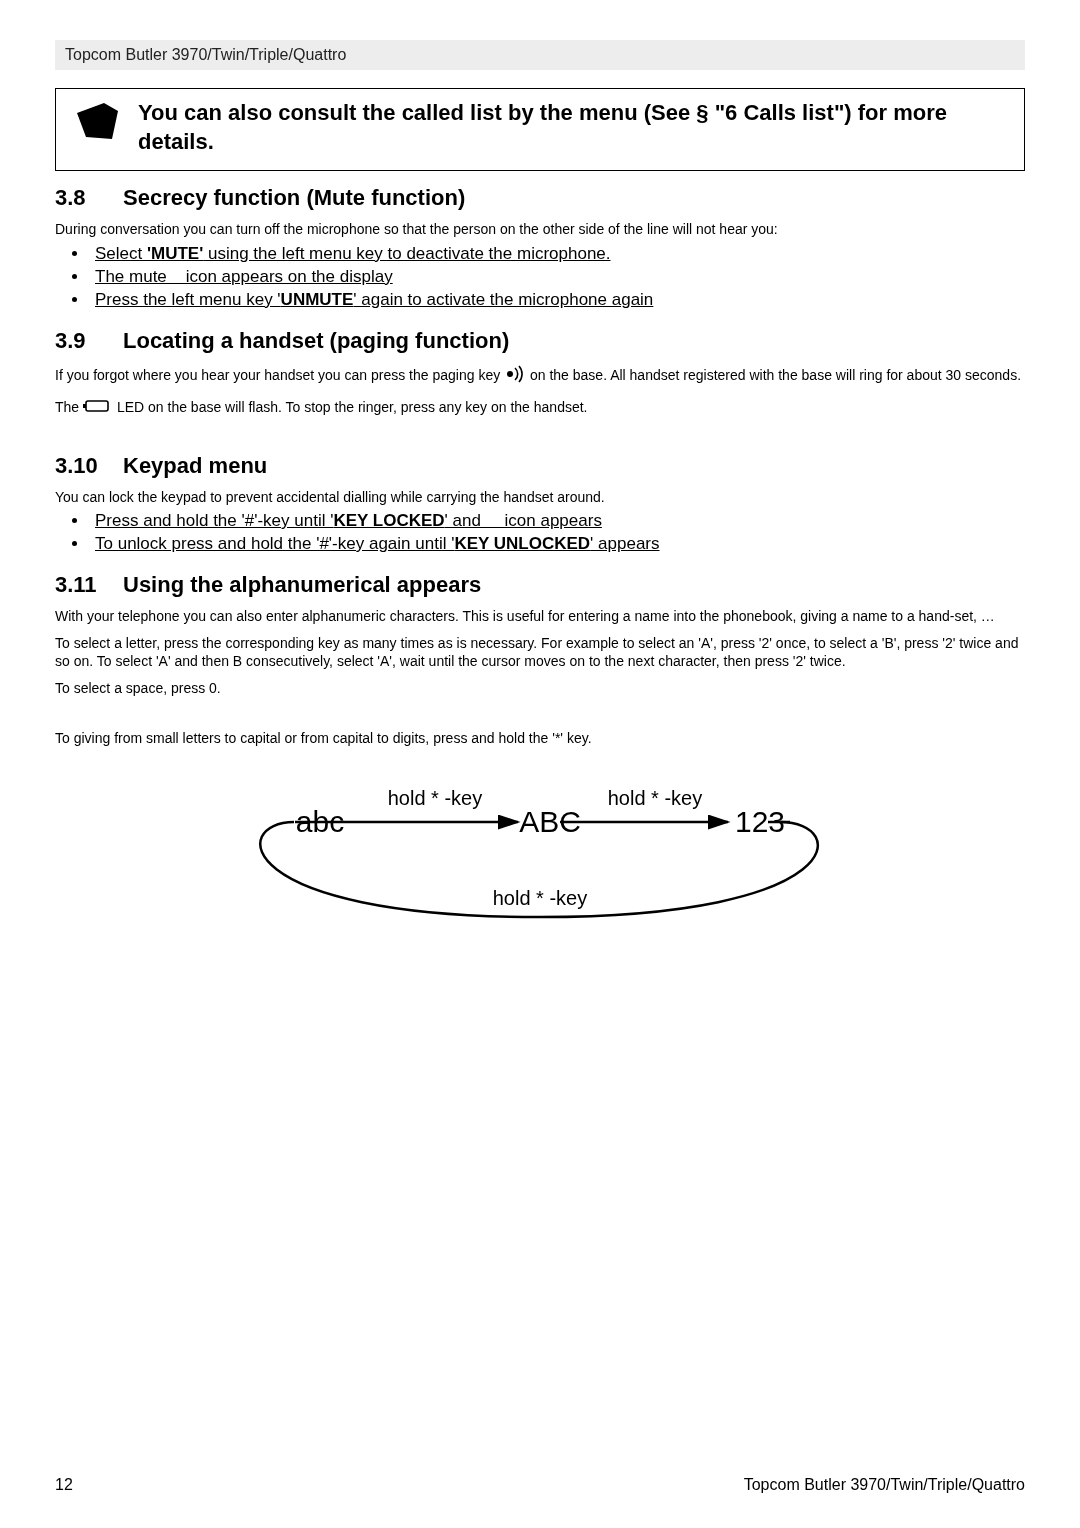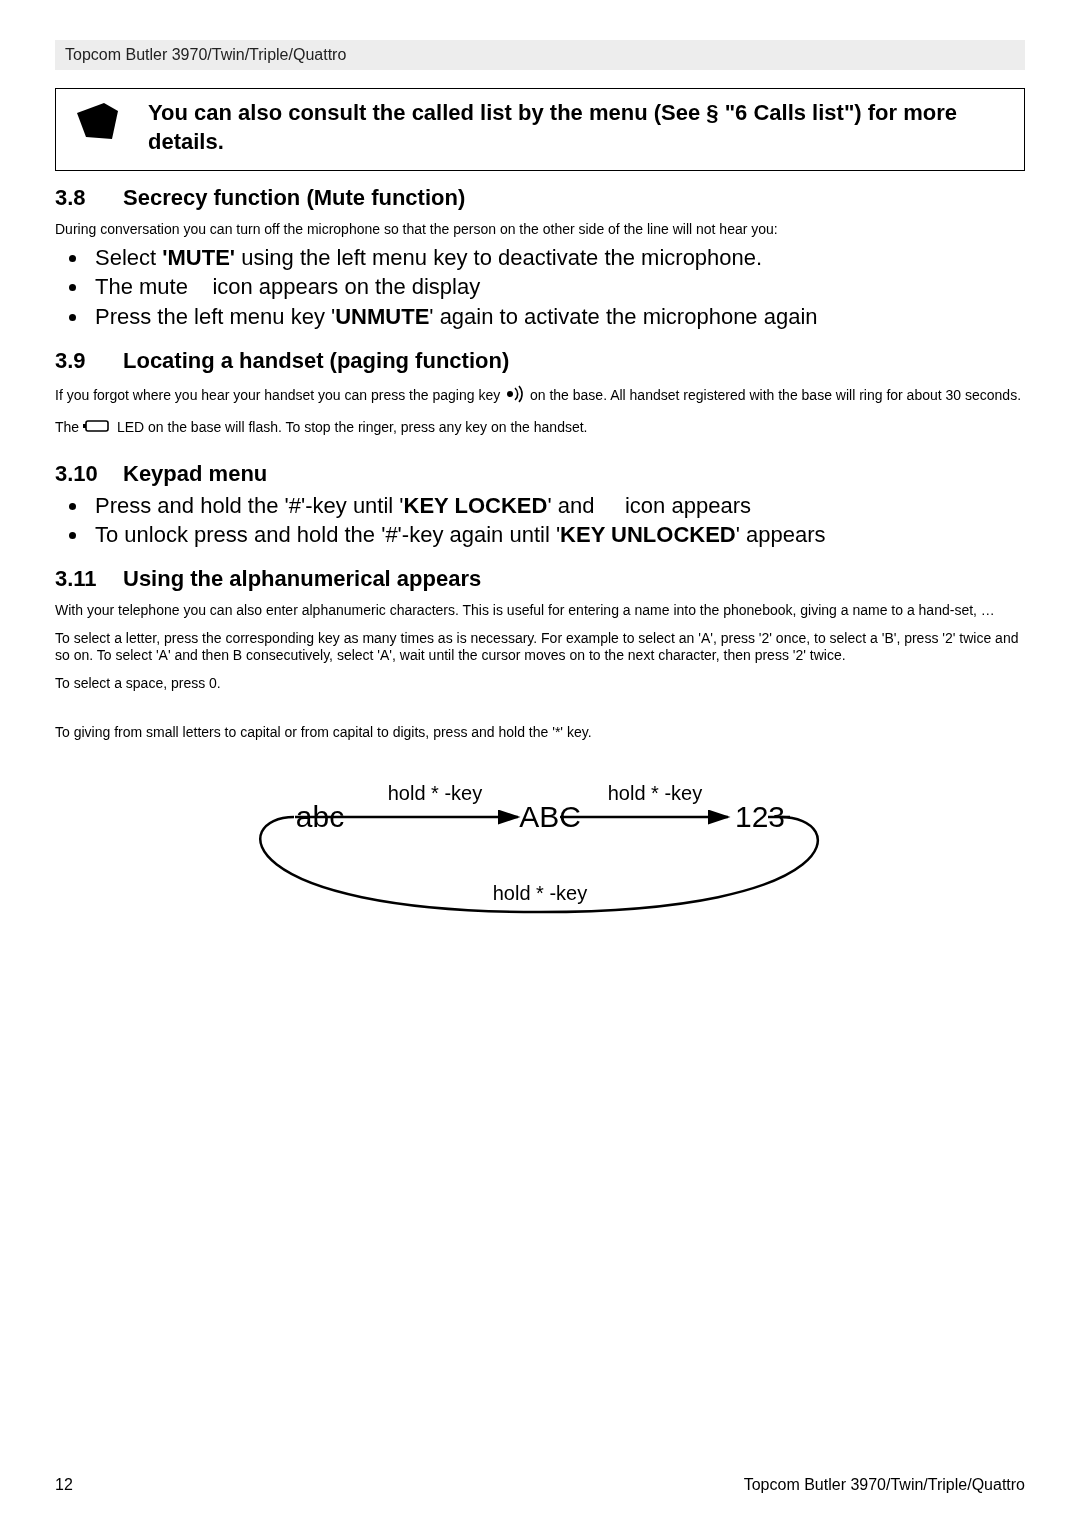--- a/index.html
+++ b/index.html
@@ -23,50 +23,51 @@
     font-size: 16px;
     color: #222;
     margin-bottom: 18px;
   }
   .note-box {
     border: 1.5px solid #000;
     padding: 10px 18px 14px 18px;
     margin-bottom: 14px;
     display: flex;
     align-items: flex-start;
-    gap: 28px;
+    gap: 18px;
   }
   .note-icon {
     flex: 0 0 auto;
     margin-top: 2px;
   }
   .note-text {
     font-weight: bold;
     font-size: 22px;
     line-height: 1.3;
   }
   h2.section {
     font-size: 22px;
     font-weight: bold;
-    margin: 0 0 4px 0;
+    margin: 12px 0 4px 0;
   }
   .section-num {
     display: inline-block;
     width: 68px;
   }
   p.body {
     font-size: 14px;
     margin: 10px 0 4px 0;
     line-height: 1.25;
   }
   ul.bul {
     margin: 2px 0 16px 0;
     padding-left: 34px;
-    font-size: 22px;
+    font-size: 17px;
     line-height: 1.35;
+    text-decoration: underline;
   }
   ul.bul li {
     padding-left: 6px;
     margin-bottom: 0px;
   }
   .footer {
     position: absolute;
     bottom: 34px;
     left: 55px;
     right: 55px;
@@ -141,20 +142,21 @@
       </svg>
     </span>
     <span> LED on the base will flash. To stop the ringer, press any key on the handset.</span>
   </p>
 
   <div class="gap"></div>
 
   <h2 class="section">
     <span class="section-num">3.10</span><span>Keypad menu</span>
   </h2>
+  <p class="body">You can lock the keypad to prevent accidental dialling while carrying the handset around.</p>
   <ul class="bul">
     <li>
       <span>Press and hold the '#'-key until '</span><b>KEY LOCKED</b><span>' and &nbsp;&nbsp;&nbsp; icon appears</span>
     </li>
     <li>
       <span>To unlock press and hold the '#'-key again until '</span><b>KEY UNLOCKED</b><span>' appears</span>
     </li>
   </ul>
 
   <h2 class="section">

